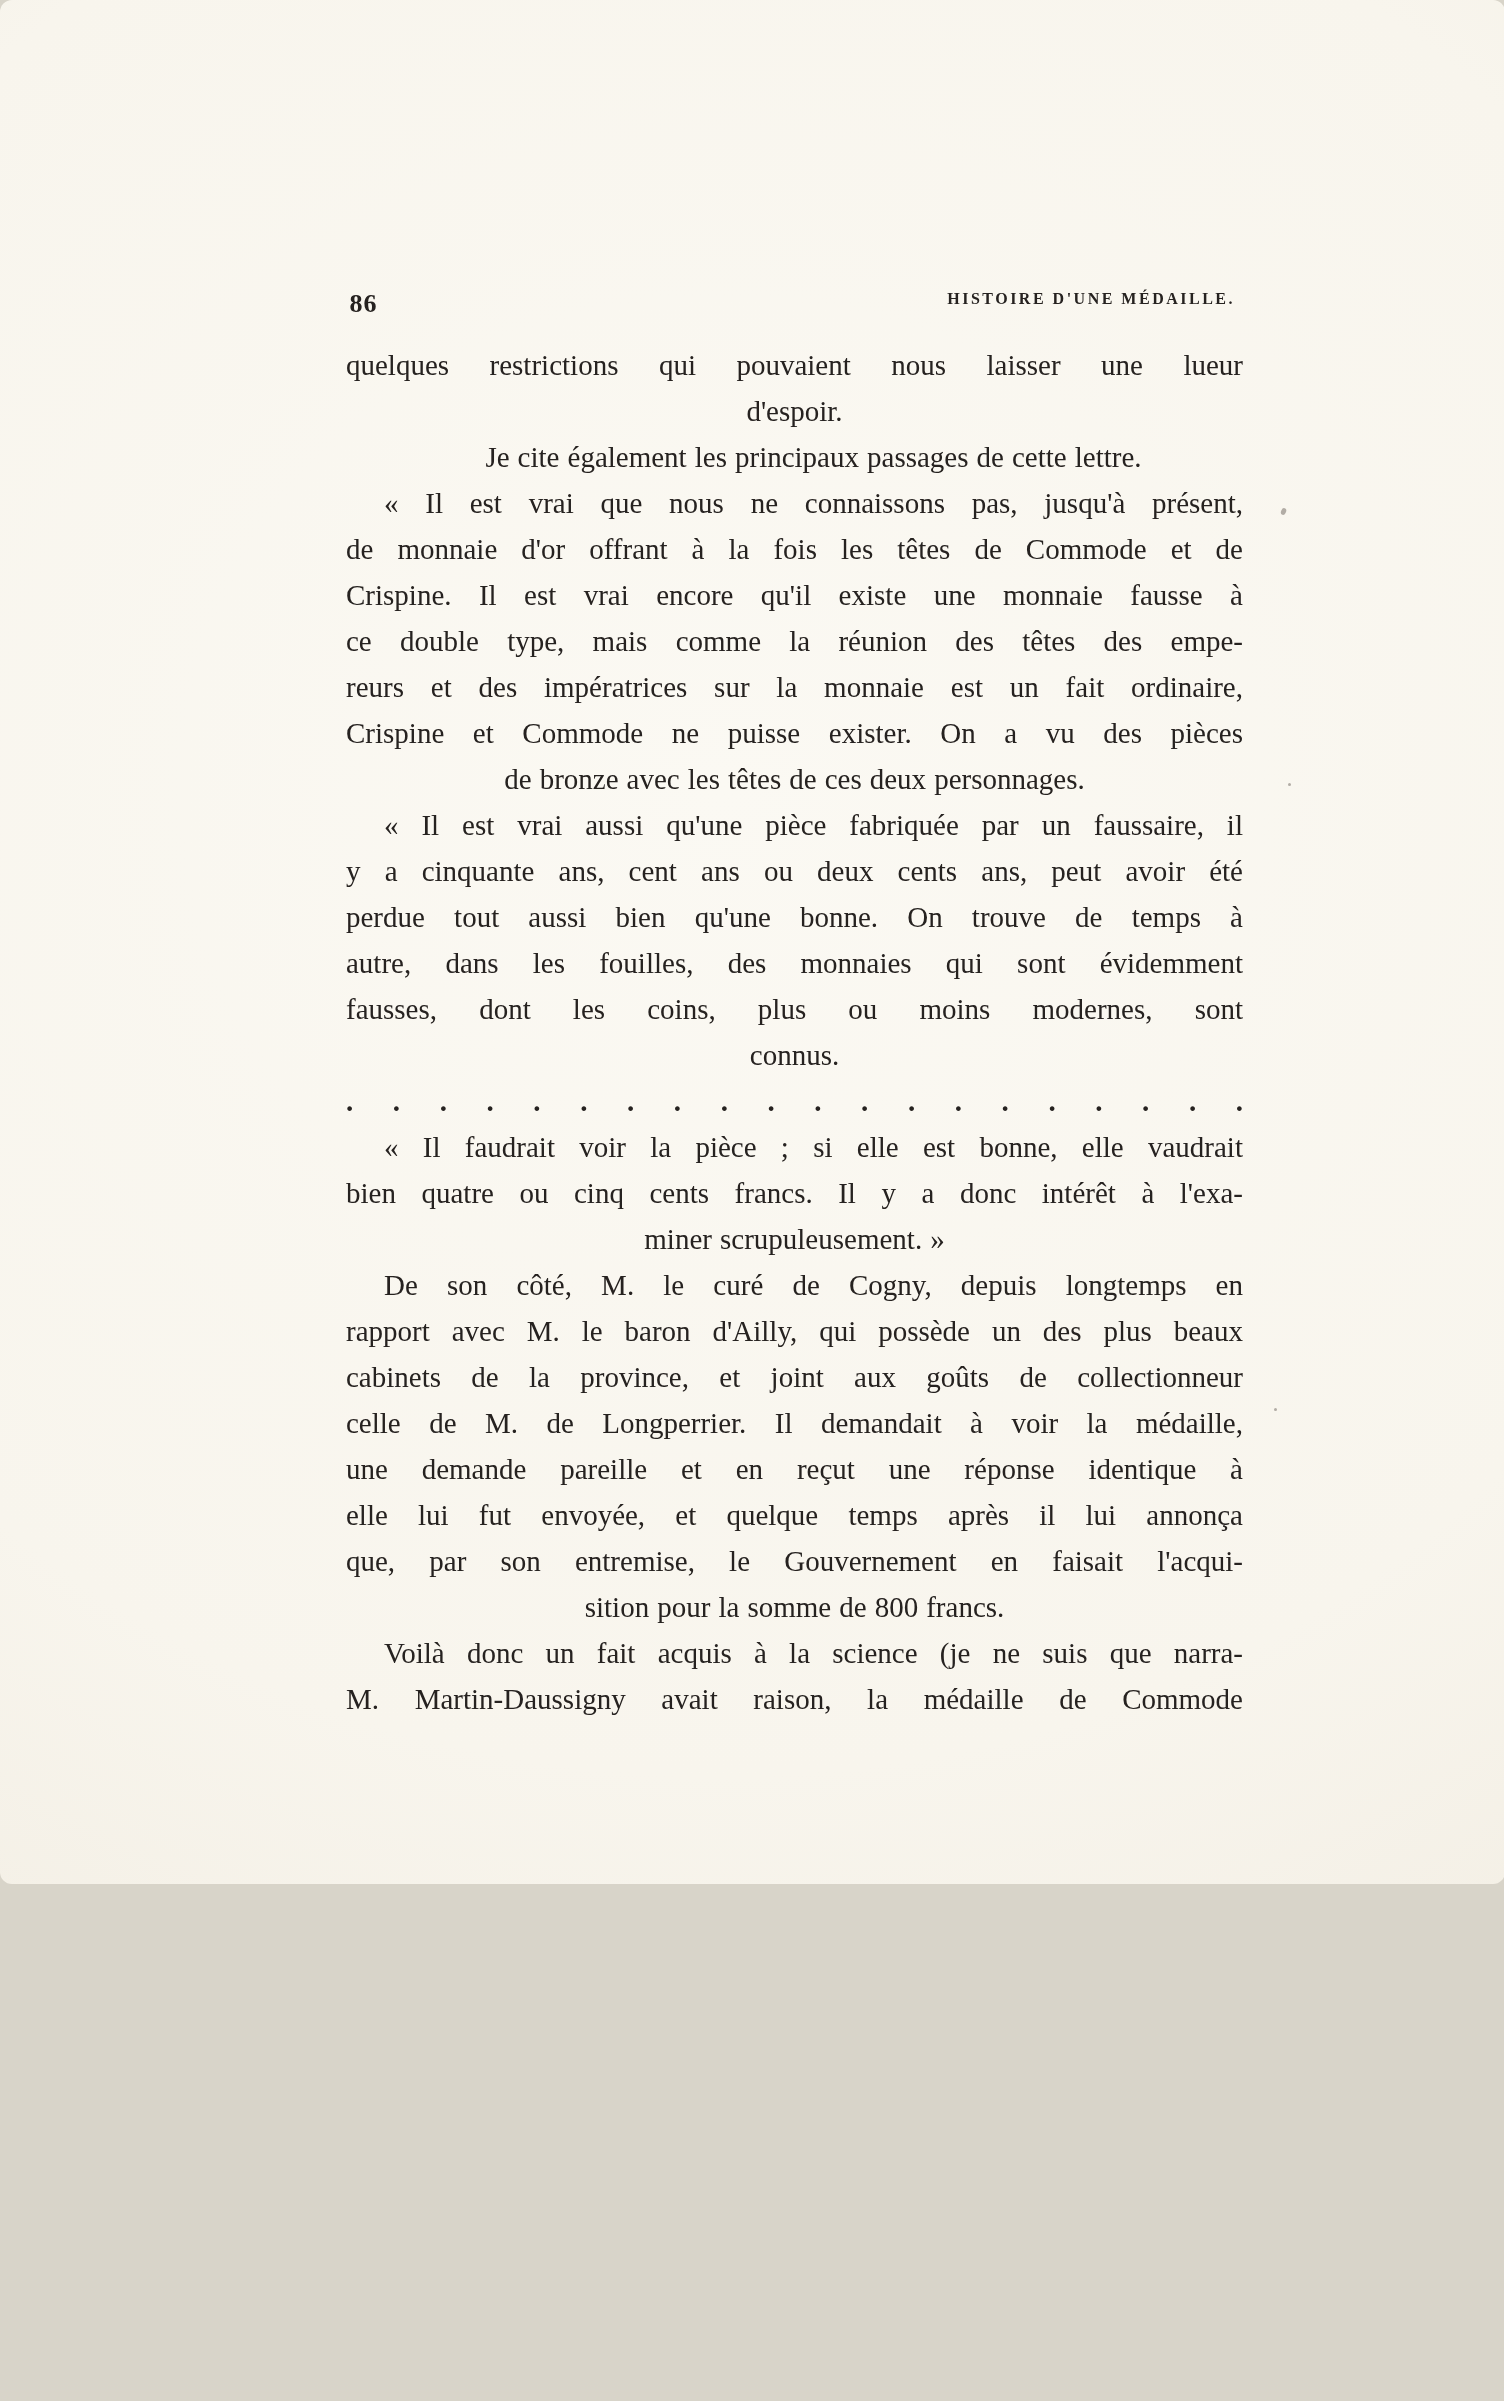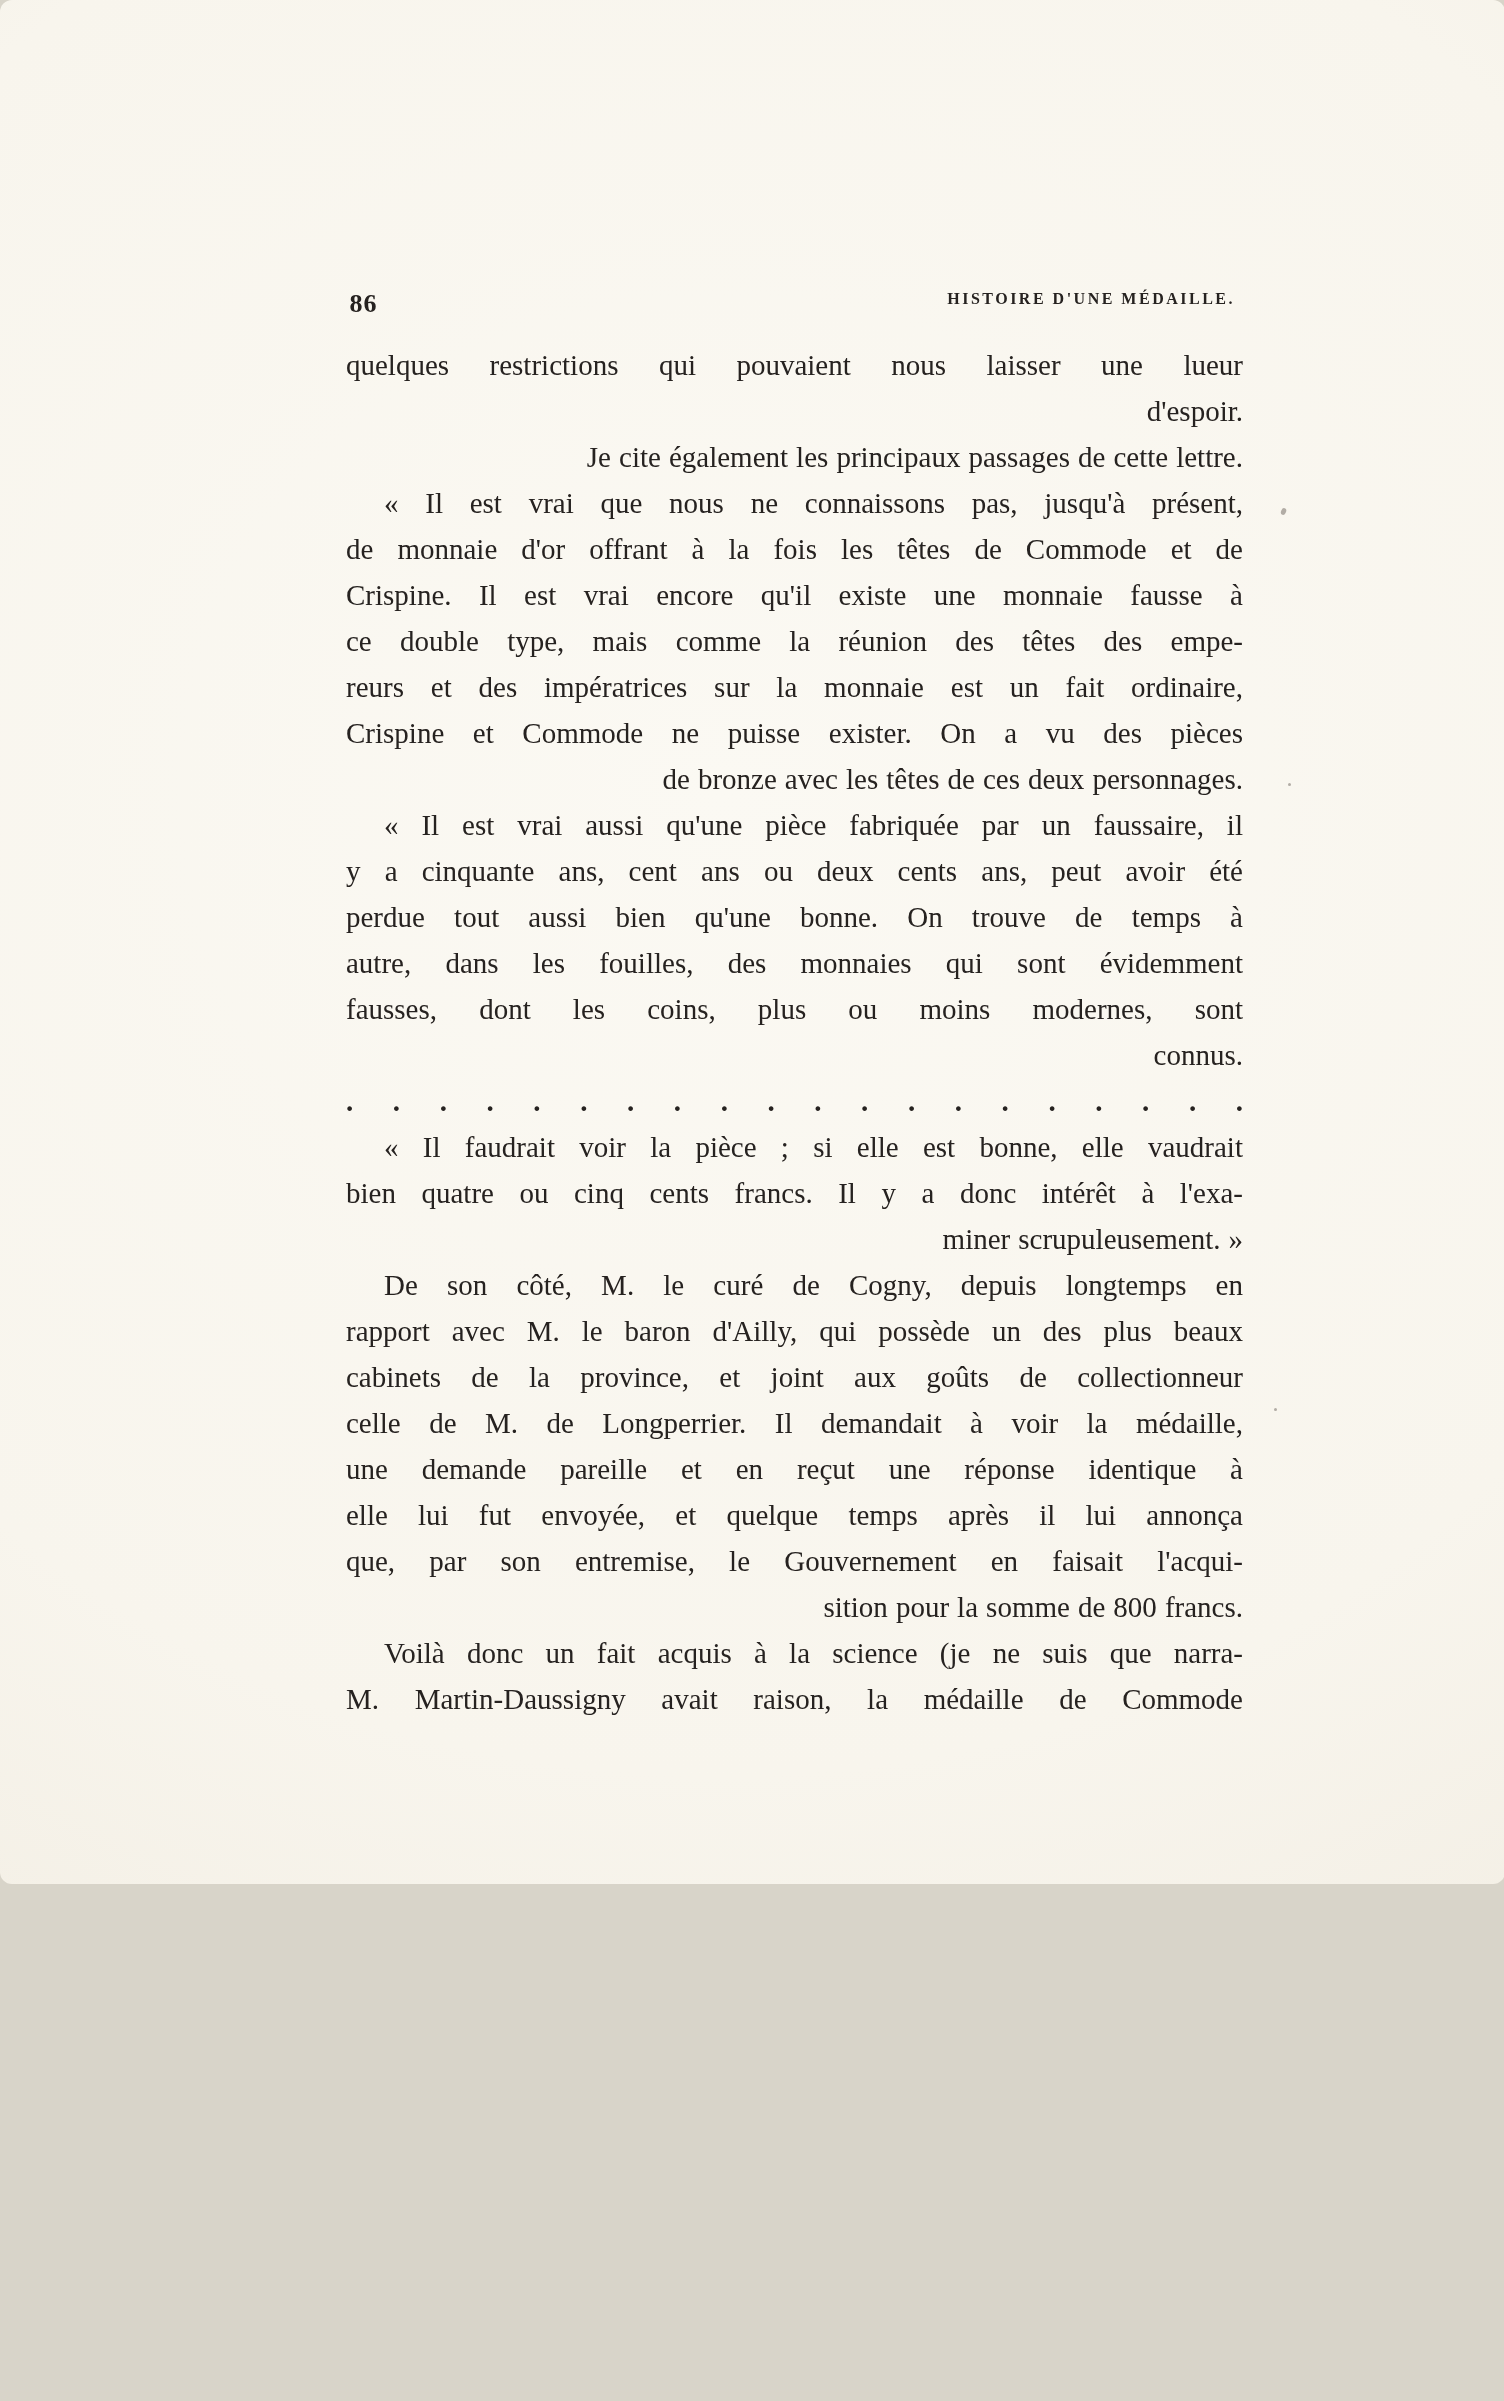--- a/index.html
+++ b/index.html
@@ -44,21 +44,21 @@
   }
   .text-body {
     position: absolute;
     top: 342px;
     left: 346px;
     width: 897px;
     font-size: 29px;
     line-height: 46px;
   }
   .line {
-    text-align: right;
+    text-align: center;
     min-height: 46px;
     word-spacing: 0.8px;
   }
   .line.j {
     text-align: justify;
     text-align-last: justify;
   }
   .line.ind { text-indent: 38px; }
   .line.dots {
     text-align: justify;

